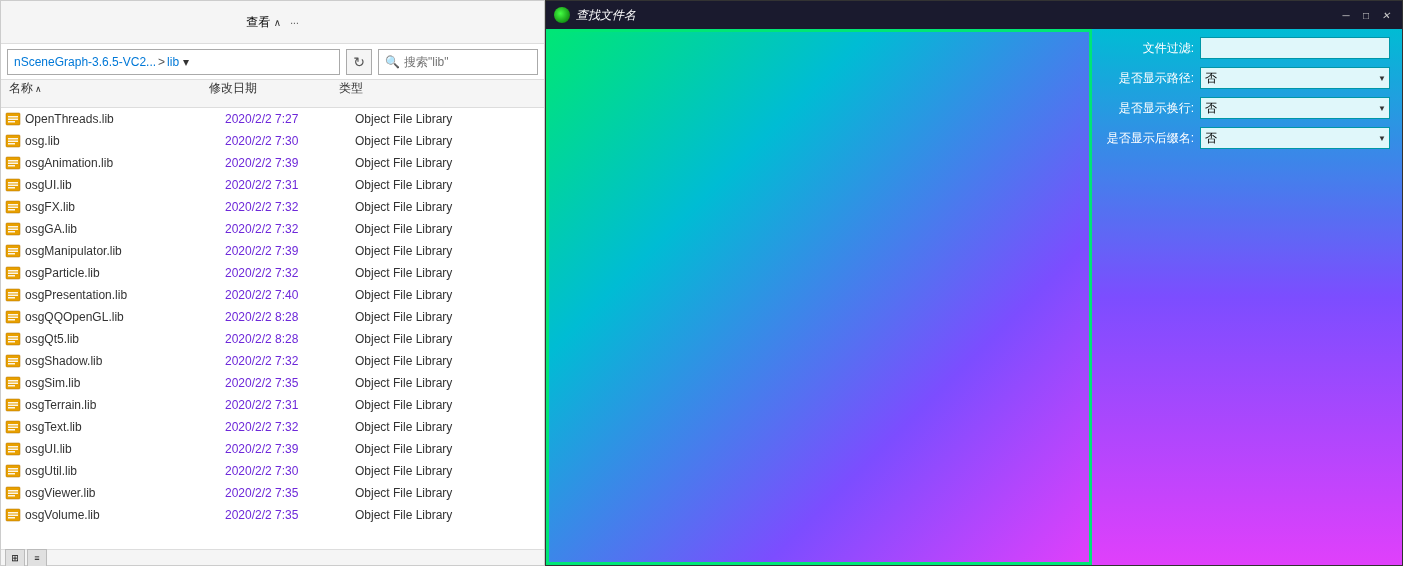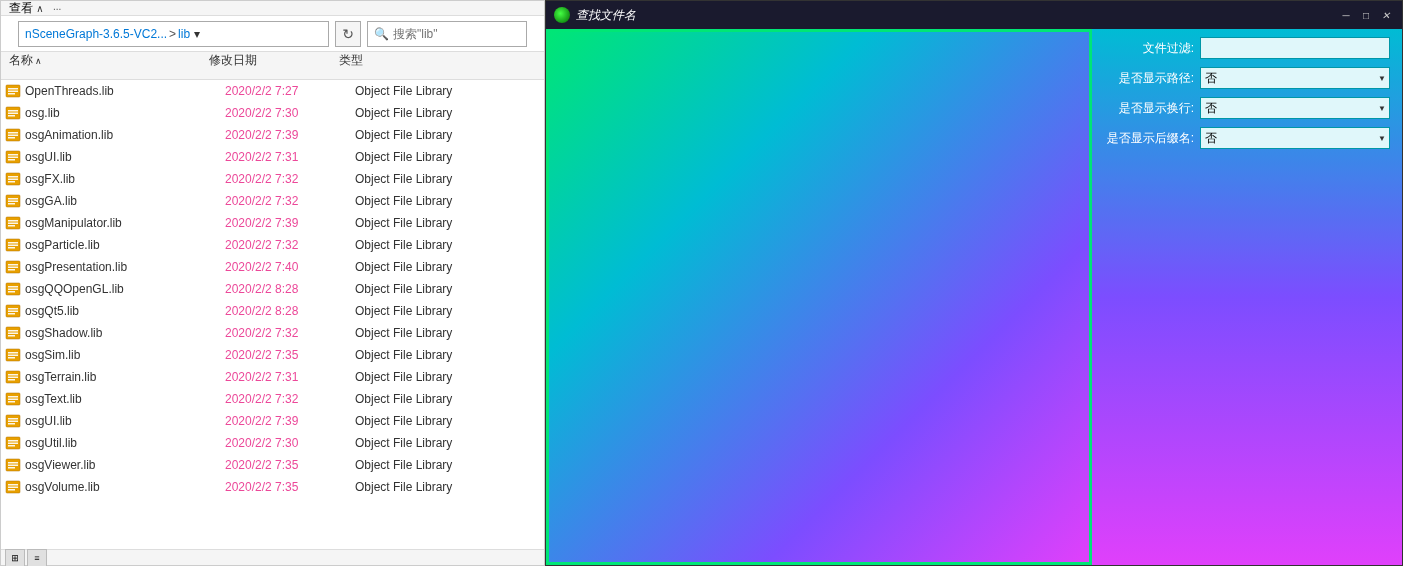--- a/index.html
+++ b/index.html
@@ -10,26 +10,26 @@
       width: 545px;
       height: 566px;
       background: #fff;
       border: 1px solid #ccc;
       display: flex;
       flex-direction: column;
       flex-shrink: 0;
     }
 
     .window-title-bar-left {
-      height: 15px;
+      height: 43px;
       background: #f5f5f5;
       border-bottom: 1px solid #ddd;
       display: flex;
       align-items: center;
-      justify-content: flex-start;
+      justify-content: center;
       padding: 0 8px;
     }
 
     .window-controls {
       display: flex;
       gap: 6px;
     }
 
     .win-btn {
       width: 14px;
@@ -41,21 +41,21 @@
       cursor: pointer;
       color: #333;
     }
 
     .address-bar {
       height: 36px;
       background: #fff;
       border-bottom: 1px solid #ddd;
       display: flex;
       align-items: center;
-      padding: 0 17px;
+      padding: 0 6px;
       gap: 6px;
     }
 
     .address-path {
       display: flex;
       align-items: center;
       background: #fff;
       border: 1px solid #aaa;
       height: 26px;
       flex: 1;
@@ -133,21 +133,21 @@
       width: 16px;
       height: 16px;
       margin-right: 4px;
       display: inline-flex;
       align-items: center;
       justify-content: center;
       flex-shrink: 0;
     }
 
     .file-cell-name { width: 200px; font-size: 12px; color: #333; white-space: nowrap; overflow: hidden; text-overflow: ellipsis; }
-    .file-cell-date { width: 130px; font-size: 12px; color: #ec4899; white-space: nowrap; }
+    .file-cell-date { width: 130px; font-size: 12px; color: #6d28d9; white-space: nowrap; }
     .file-cell-type { flex: 1; font-size: 12px; color: #333; white-space: nowrap; overflow: hidden; }
 
     
     .search-dialog {
       flex: 1;
       height: 566px;
       display: flex;
       flex-direction: column;
       border: 1px solid #333;
       background: #fff;

